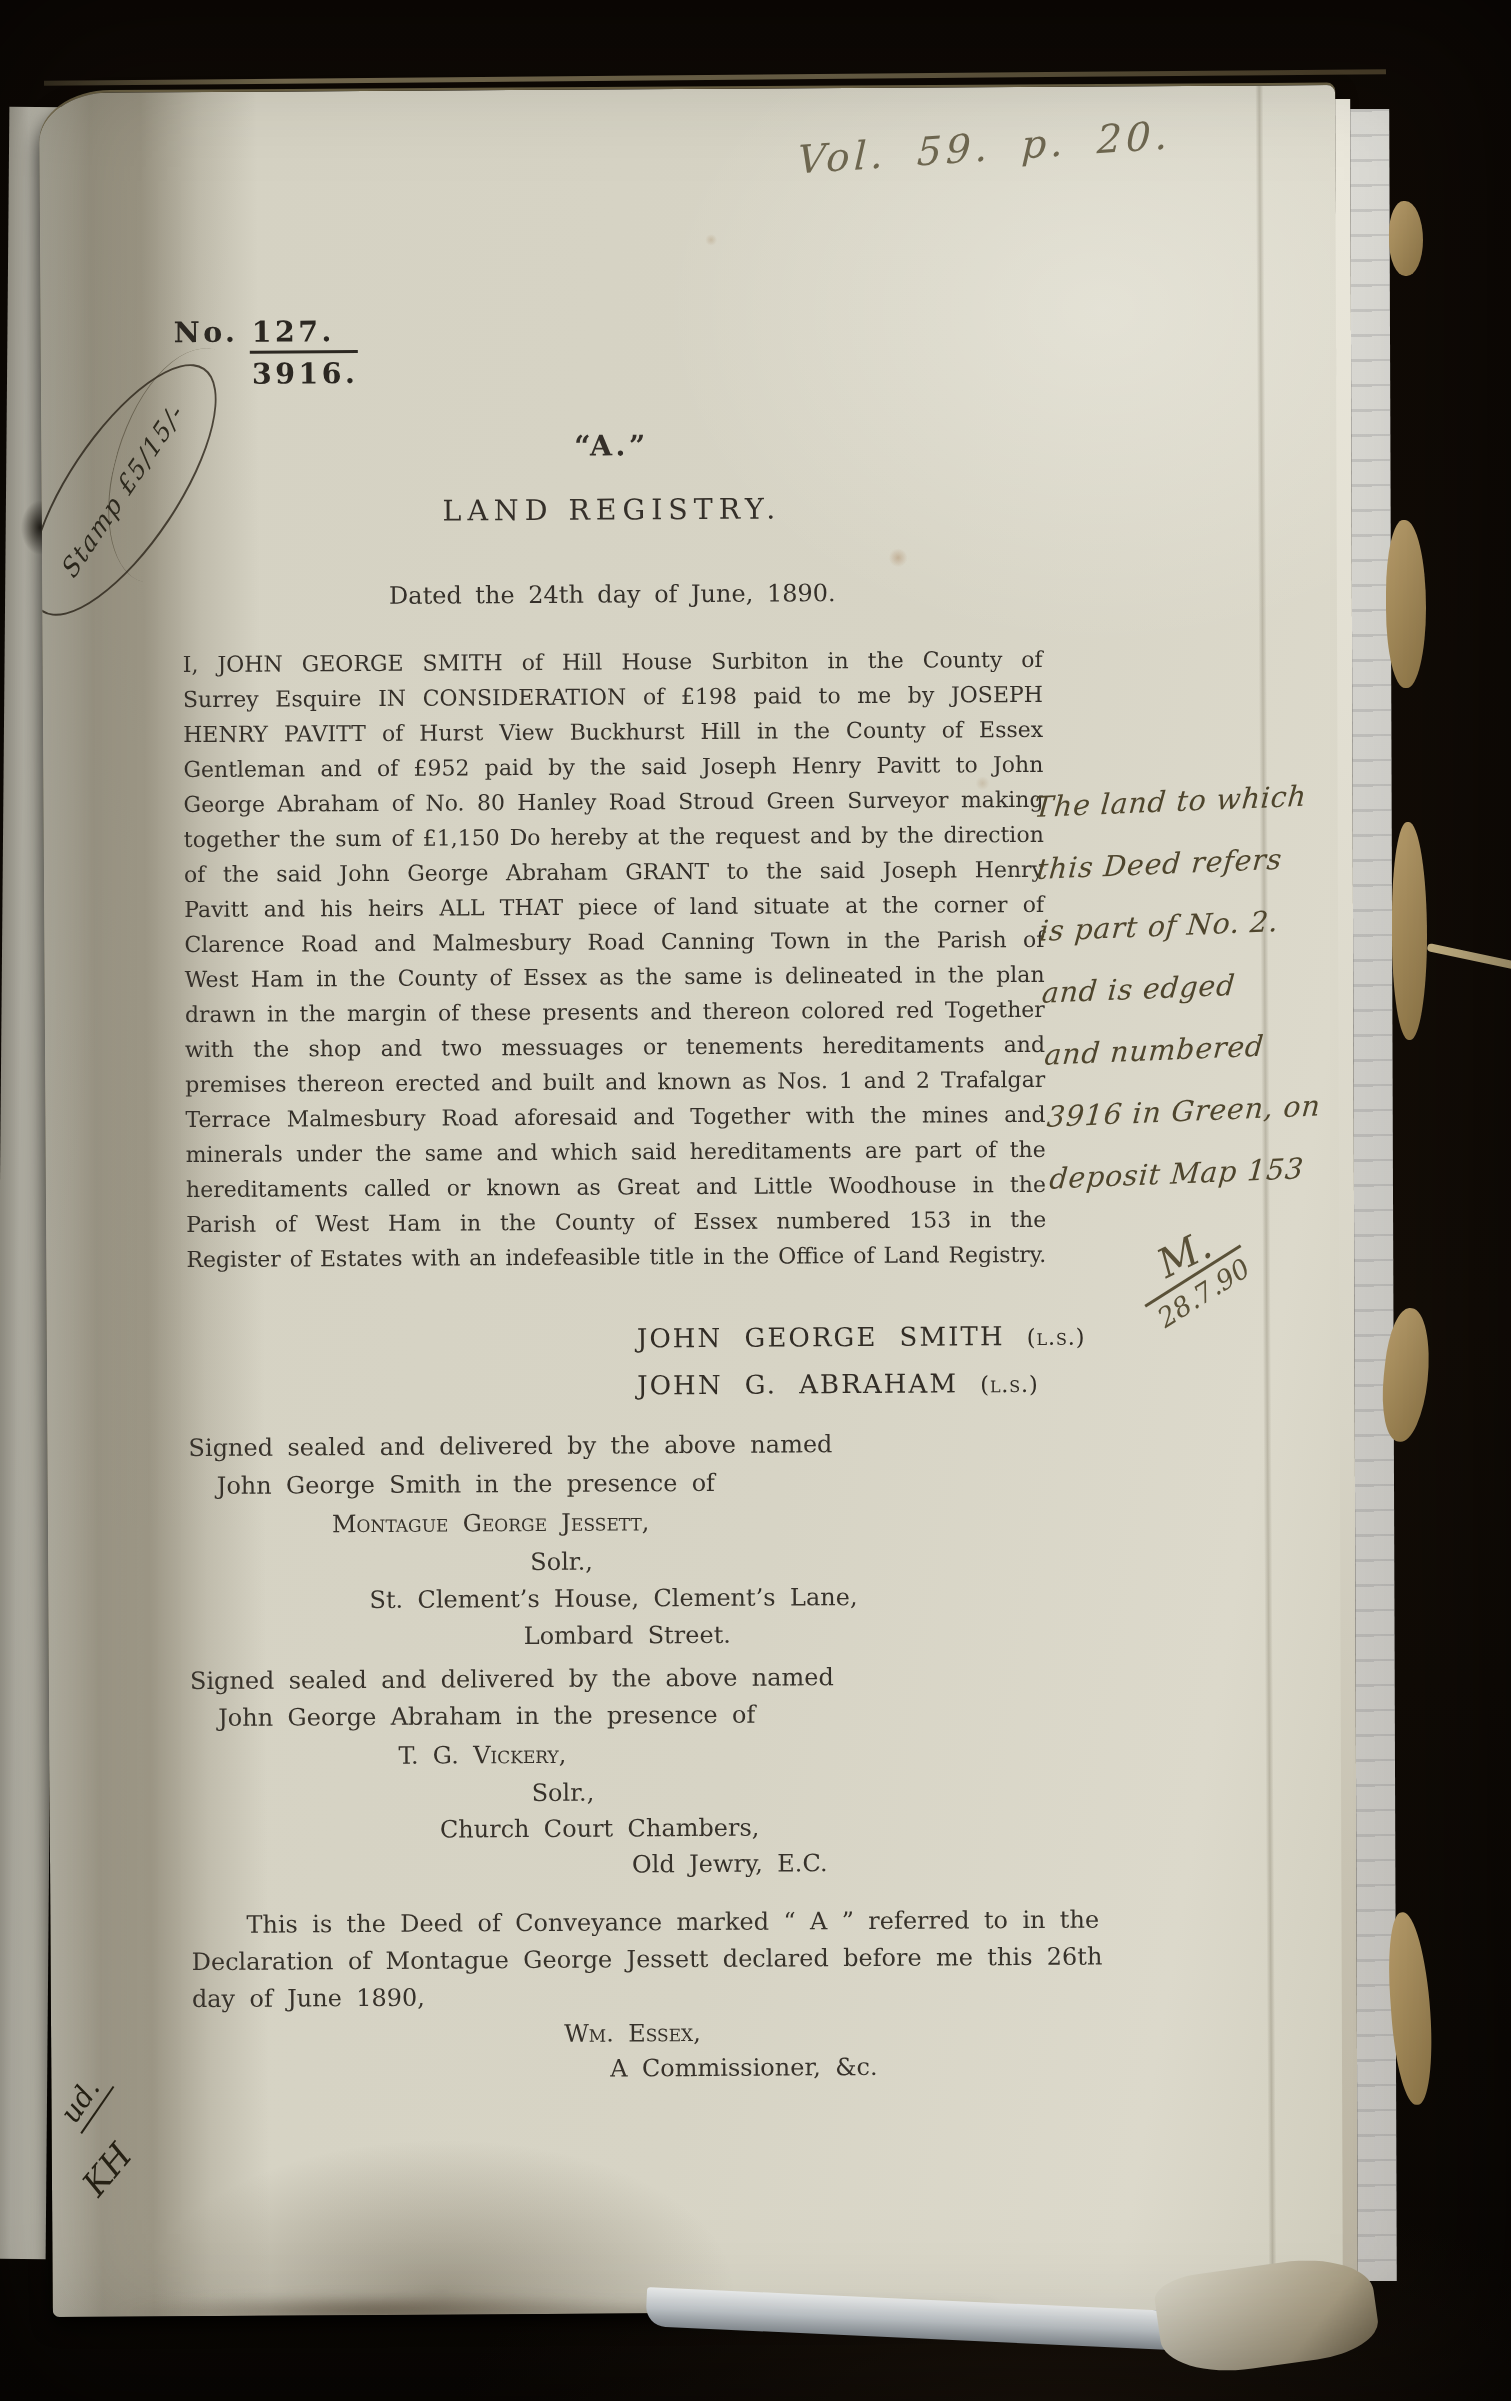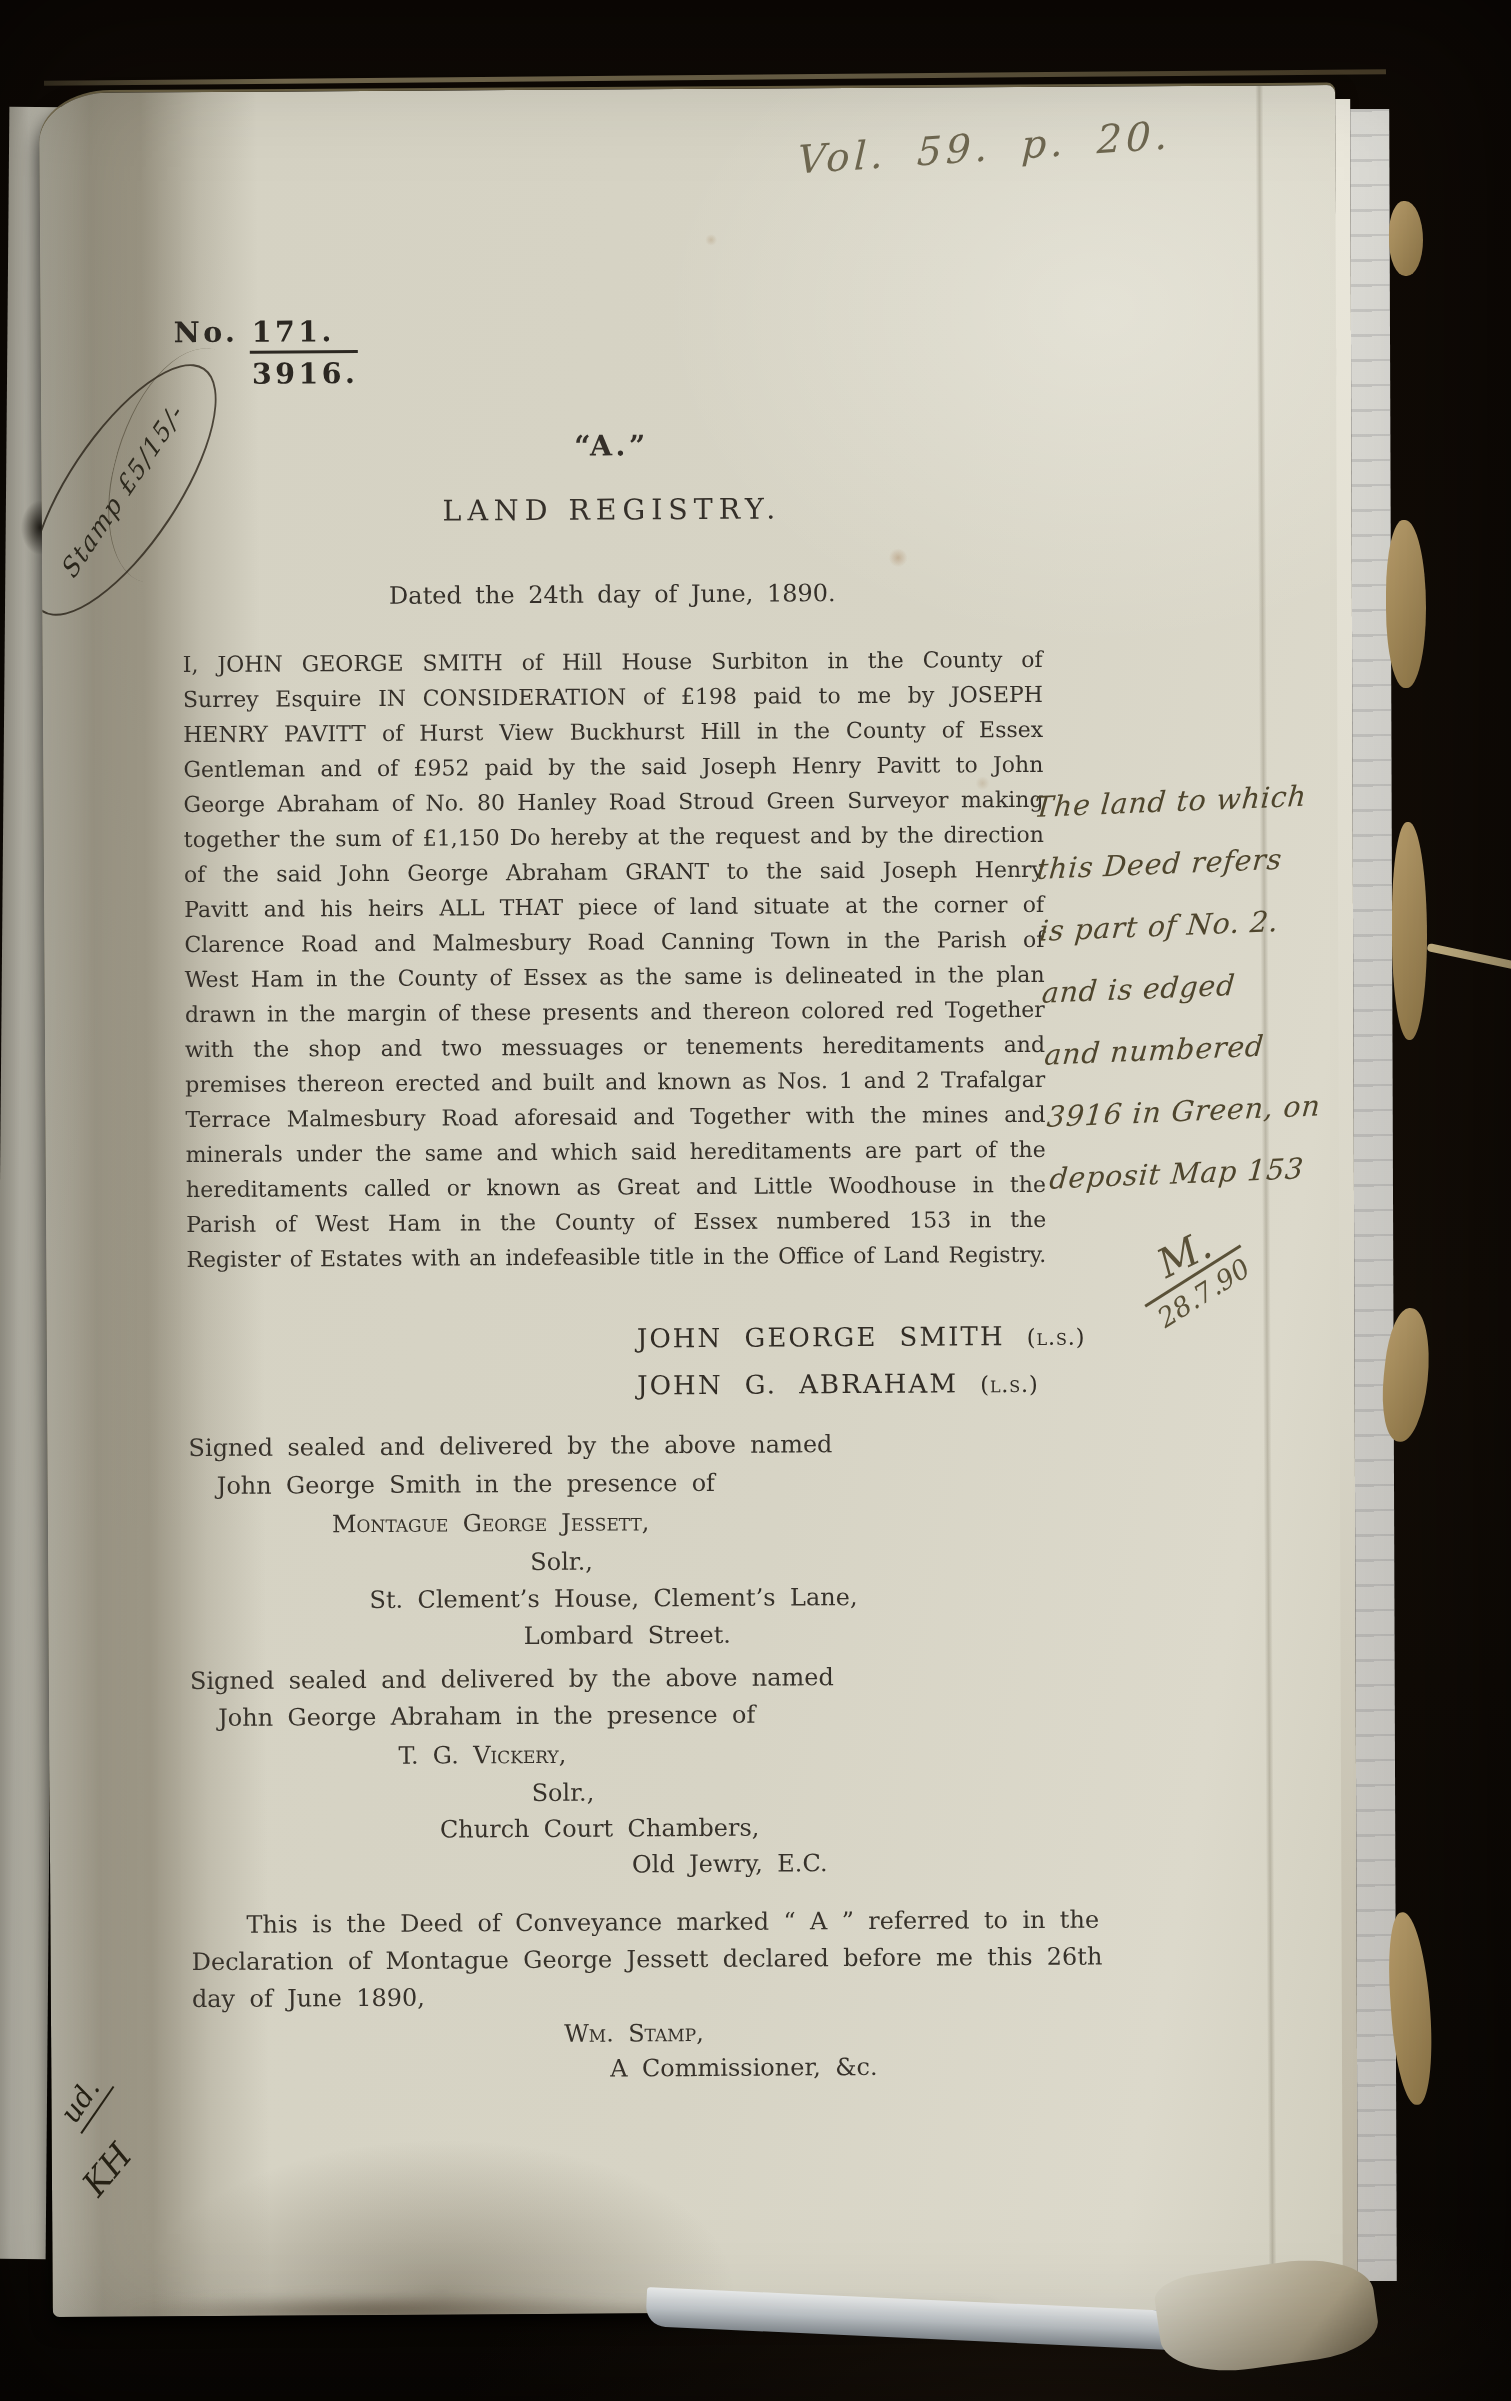--- a/index.html
+++ b/index.html
@@ -106,21 +106,21 @@
 
   <div class="paper">
     <div class="gutter-shadow"></div>
     <div class="crease"></div>
 
     <div class="hand vol-note">Vol. 59. p. 20.</div>
 
     <div class="doc-number print">
       <span>No.</span>
       <span class="frac">
-        <span class="num">171.</span>
+        <span class="num">127.</span>
         <span class="den">3916.</span>
       </span>
     </div>
 
     <div class="pencil-curve"></div>
     <div class="oval-stamp">
       <span>Stamp £5/15/-</span>
     </div>
 
     <div class="center-col print h-letter">“A.”</div>
@@ -182,21 +182,21 @@
     <div class="att-line" style="left:141px;top:1575px;">Signed sealed and delivered by the above named</div>
     <div class="att-line" style="left:169px;top:1612px;">John George Abraham in the presence of</div>
     <div class="att-line sc" style="left:349px;top:1651px;">T. G. Vickery,</div>
     <div class="att-line" style="left:482px;top:1689px;">Solr.,</div>
     <div class="att-line" style="left:390px;top:1725px;">Church Court Chambers,</div>
     <div class="att-line" style="left:582px;top:1761px;">Old Jewry, E.C.</div>
 
     <div class="att-line" style="left:196px;top:1819px;">This is the Deed of Conveyance marked “ A ” referred to in the</div>
     <div class="att-line" style="left:141px;top:1856px;">Declaration of Montague George Jessett declared before me this 26th</div>
     <div class="att-line" style="left:141px;top:1893px;">day of June 1890,</div>
-    <div class="att-line sc" style="left:513px;top:1930px;">Wm. Stamp,</div>
+    <div class="att-line sc" style="left:513px;top:1930px;">Wm. Essex,</div>
     <div class="att-line" style="left:559px;top:1965px;">A Commissioner, &amp;c.</div>
 
     <div class="scribble scrib1 hand">ud.</div>
     <div class="scribble scrib2 hand">KH</div>
 
     <div class="bottom-smudge"></div>
   </div>
 
   <div class="edge-a"></div>
   <div class="edge-b"></div>

